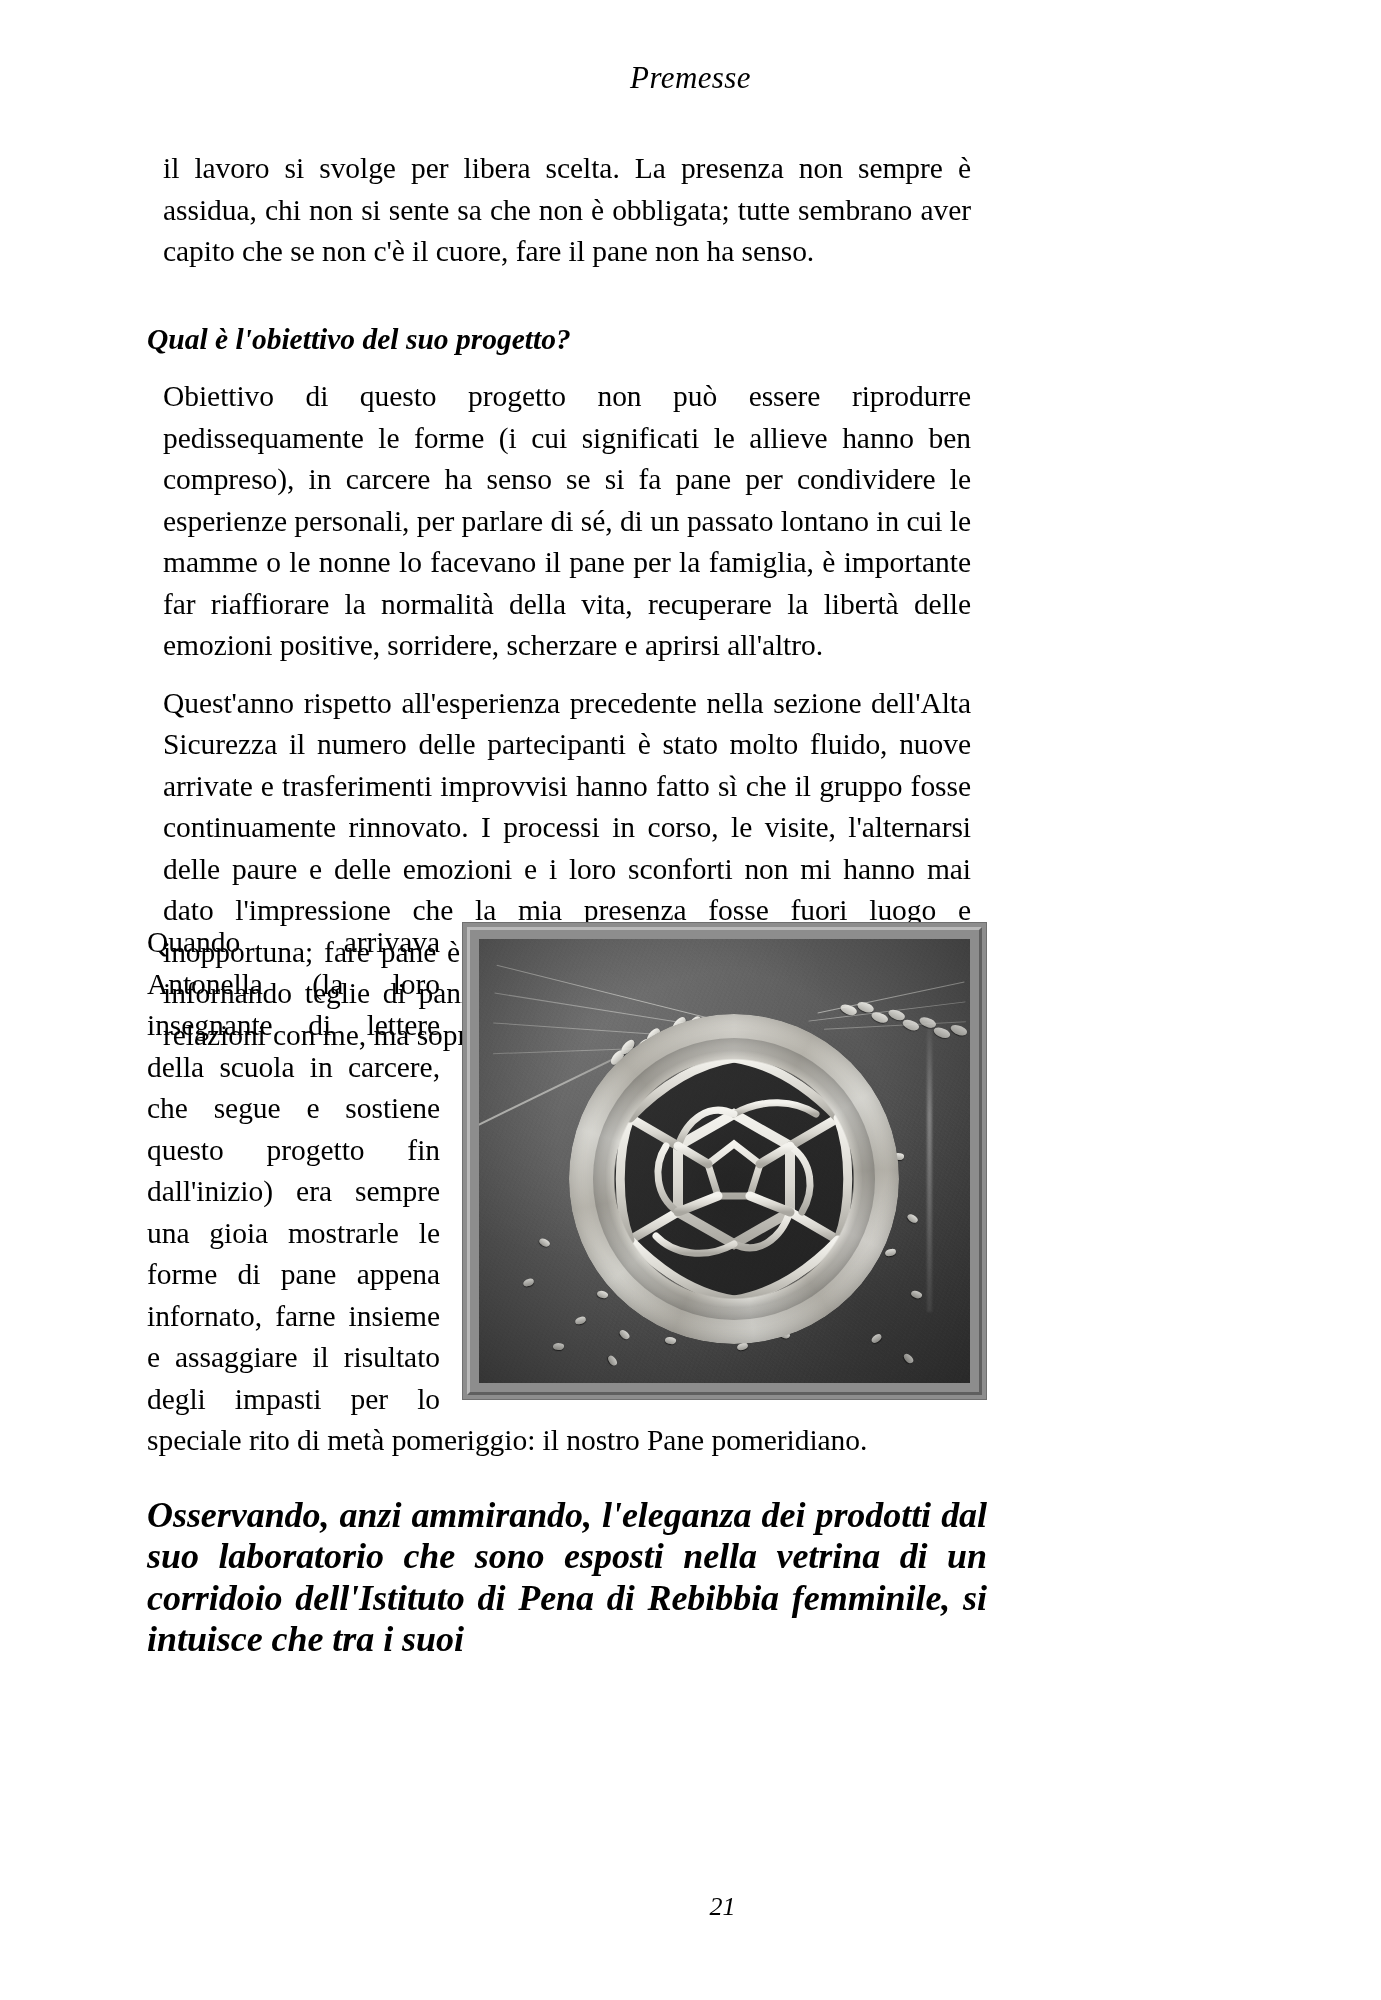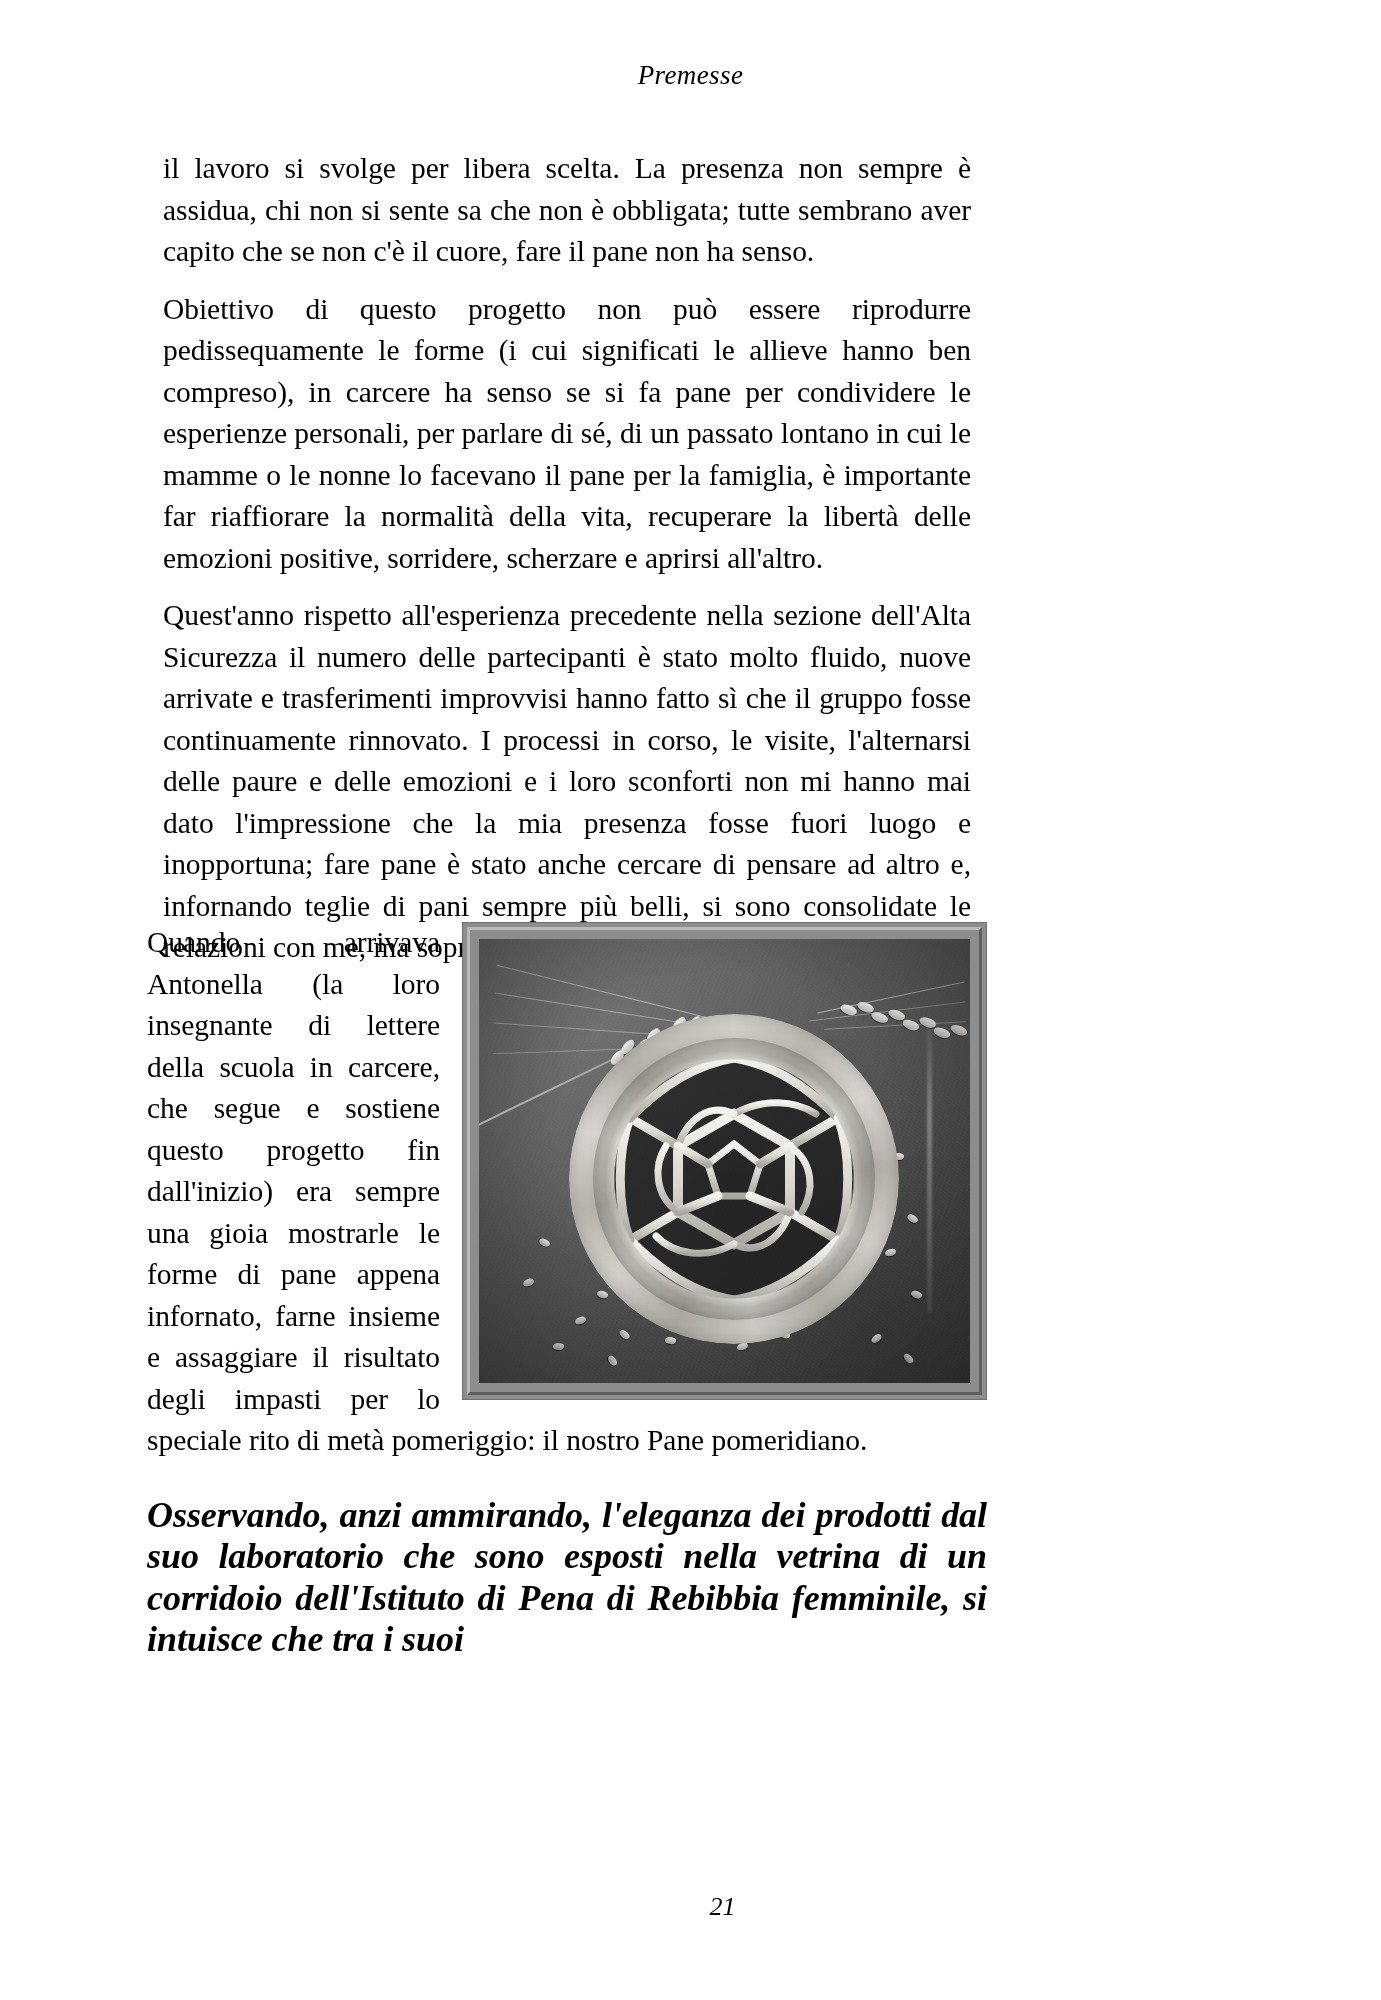--- a/index.html
+++ b/index.html
@@ -18,21 +18,21 @@
   }
 
   
   .running-head {
     position: absolute;
     top: 60px;
     left: 0;
     width: 1381px;
     text-align: center;
     font-style: italic;
-    font-size: 27px;
+    font-size: 31px;
     letter-spacing: 0.4px;
   }
 
   
   .textblock {
     position: absolute;
     top: 132px;
     left: 147px;
     width: 840px;
   }
@@ -251,20 +251,21 @@
 <body>
 
 <div class="page">
 
   <div class="running-head">Premesse</div>
 
   <div class="textblock">
 
     <p class="body">il lavoro si svolge per libera scelta. La presenza non sempre è assidua, chi non si sente sa che non è obbligata; tutte sembrano aver capito che se non c'è il cuore, fare il pane non ha senso.</p>
 
+    <h2 class="question">Qual è l'obiettivo del suo progetto?</h2>
 
     <p class="body">Obiettivo di questo progetto non può essere riprodurre pedissequamente le forme (i cui significati le allieve hanno ben compreso), in carcere ha senso se si fa pane per condividere le esperienze personali, per parlare di sé, di un passato lontano in cui le mamme o le nonne lo facevano il pane per la famiglia, è importante far riaffiorare la normalità della vita, recuperare la libertà delle emozioni positive, sorridere, scherzare e aprirsi all'altro.</p>
 
     <p class="body">Quest'anno rispetto all'esperienza precedente nella sezione dell'Alta Sicurezza il numero delle partecipanti è stato molto fluido, nuove arrivate e trasferimenti improvvisi hanno fatto sì che il gruppo fosse continuamente rinnovato. I processi in corso, le visite, l'alternarsi delle paure e delle emozioni e i loro sconforti non mi hanno mai dato l'impressione che la mia presenza fosse fuori luogo e inopportuna; fare pane è stato anche cercare di pensare ad altro e, infornando teglie di pani sempre più belli, si sono consolidate le relazioni con me, ma soprattutto tra di loro.</p>
 
   </div>
 
   <div class="wrapzone">
 
     <div class="figure">

